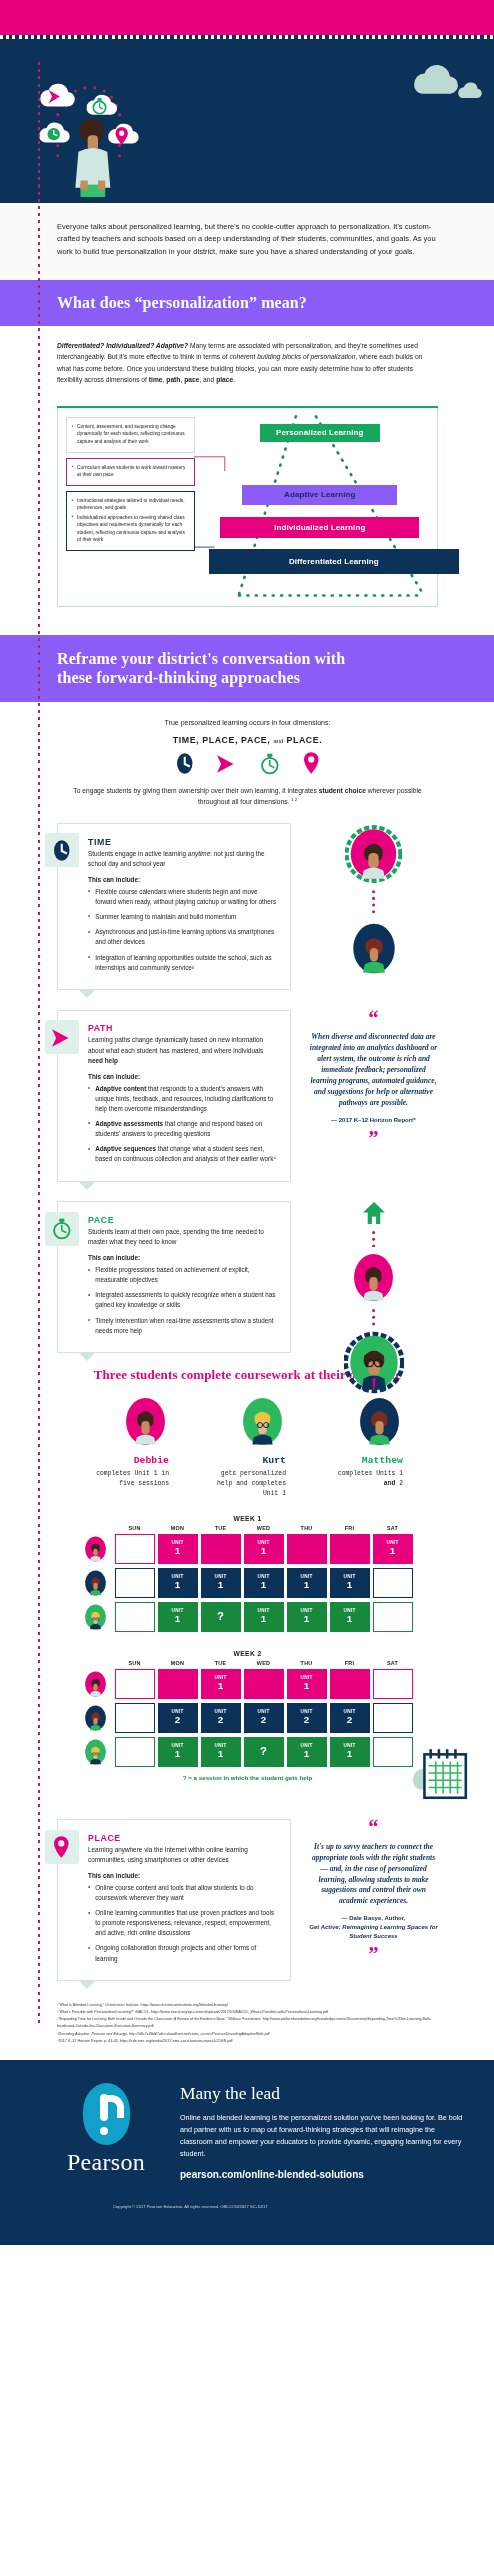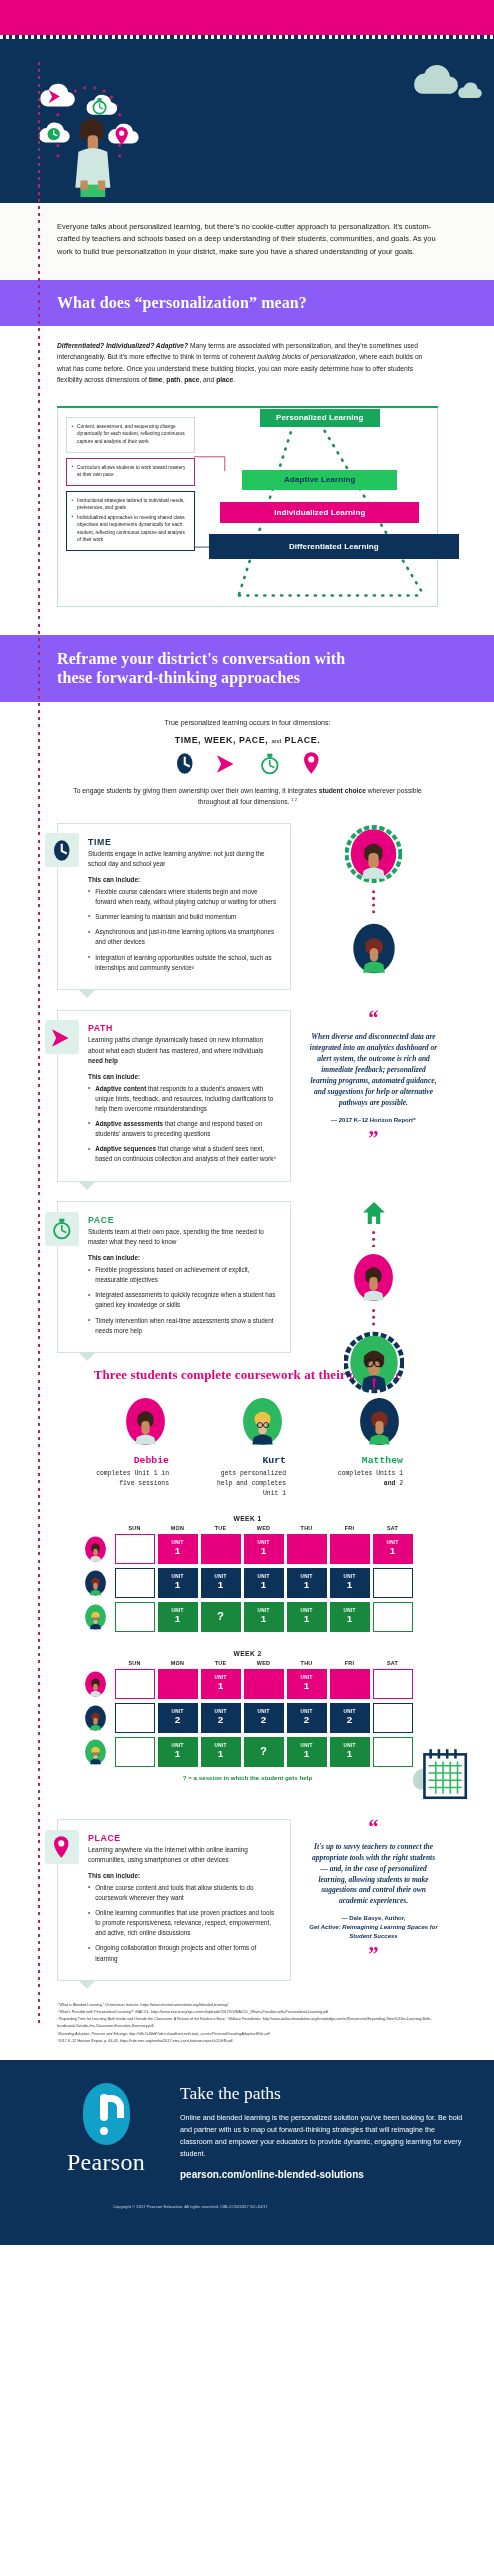--- a/index.html
+++ b/index.html
@@ -83,28 +83,28 @@
   .pyr-frame {
     position: absolute; inset: 0;
     border: 1px solid #bfe0d4;
   }
   .pyr-top-rule {
     position: absolute; left: 0; top: 0; width: 100%; height: 1.5px; background: #16a75c;
   }
   .pyr-dots {
     position: absolute; left: 103px; right: 4.1px; top: 3.1px; bottom: 6.2px;
   }
-  .levels { position: absolute; right: 7.2px; top: 3px; width: 222px; }
+  .levels { position: absolute; right: 7.2px; top: 18px; width: 222px; }
   .lvl {
     color: #fff; font-size: 8px; font-weight: bold;
     display: flex; align-items: center; justify-content: center;
     letter-spacing: 0.1px;
   }
   .lvl-personalized { background: #16a75c; height: 17.5px; width: 120px; margin: 0 auto 0 auto; }
-  .lvl-adaptive { background: #22c55e; color: #0c3259; height: 20.6px; width: 155px; margin: 43px auto 0 auto; }
+  .lvl-adaptive { background: #8b5cf6; color: #0c3259; height: 20.6px; width: 155px; margin: 43px auto 0 auto; }
   .lvl-individualized { background: #e6007e; height: 21.6px; width: 199px; margin: 11.3px auto 0 auto; }
   .lvl-differentiated { background: #0c3259; height: 25px; width: 250px; margin: 11.3px auto 0 auto; }
 
   .callouts { position: absolute; left: 9.3px; top: 11.3px; width: 129px; }
   .callout {
     font-size: 4.8px; line-height: 1.55; color: #222;
     padding: 4.6px 5.2px 4.6px 4.1px;
     margin-bottom: 5.2px;
   }
   .callout ul { list-style: none; }
@@ -374,21 +374,21 @@
 
   <div style="height:28px"></div>
   <div class="band tall">
     <h2 style="width:309px">Reframe your district's conversation with these forward-thinking approaches</h2>
   </div>
 
   <div class="dims-intro">
     <div class="l1">True personalized learning occurs in four dimensions:</div>
     <div class="dims-line">
       <span>TIME,</span>
-      <span>WEEK,</span>
+      <span>PLACE,</span>
       <span>PACE,</span>
       <span class="small">and</span>
       <span>PLACE.</span>
     </div>
 
     <div class="dim-icons">
       <svg width="17.5" height="23" viewBox="0 0 34 44">
         <ellipse cx="17" cy="22" rx="15" ry="20" fill="#0c3259"></ellipse>
         <path d="M17 11 L17 23 L25 27" stroke="#ffffff" stroke-width="4" fill="none" stroke-linecap="square"></path>
       </svg>
@@ -840,21 +840,21 @@
 
   <div class="footer">
     <div class="footer-inner">
       <div class="logo">
         <div class="p-mark">
             <span class="p-dot"></span>
           </div>
         <div class="wordmark">Pearson</div>
       </div>
       <div class="foot-copy">
-        <h2>Take the paths</h2>
+        <h2>Many the lead</h2>
         <p>Online and blended learning is the personalized solution you've been looking for. Be bold and partner with us to map out forward-thinking strategies that will reimagine the classroom and empower your educators to provide dynamic, engaging learning for every student.</p>
         <div class="foot-url">pearson.com/online-blended-solutions</div>
       </div>
     </div>
     <div class="copyright">Copyright © 2017 Pearson Education. All rights reserved. OBLCO105327 SC-10/17</div>
   </div>
 
 </div>
 
 

